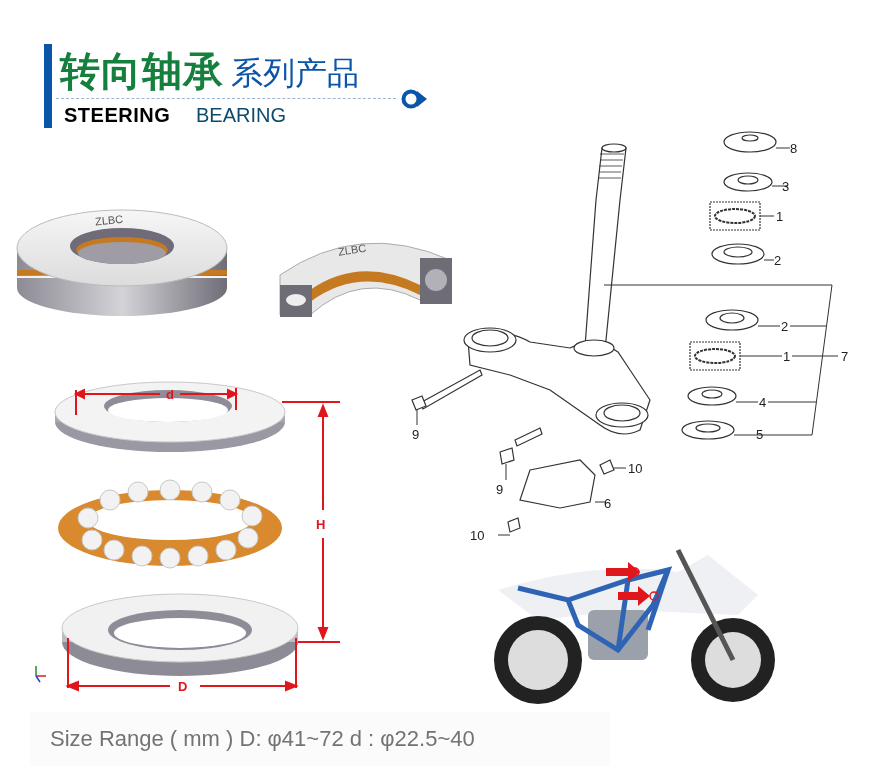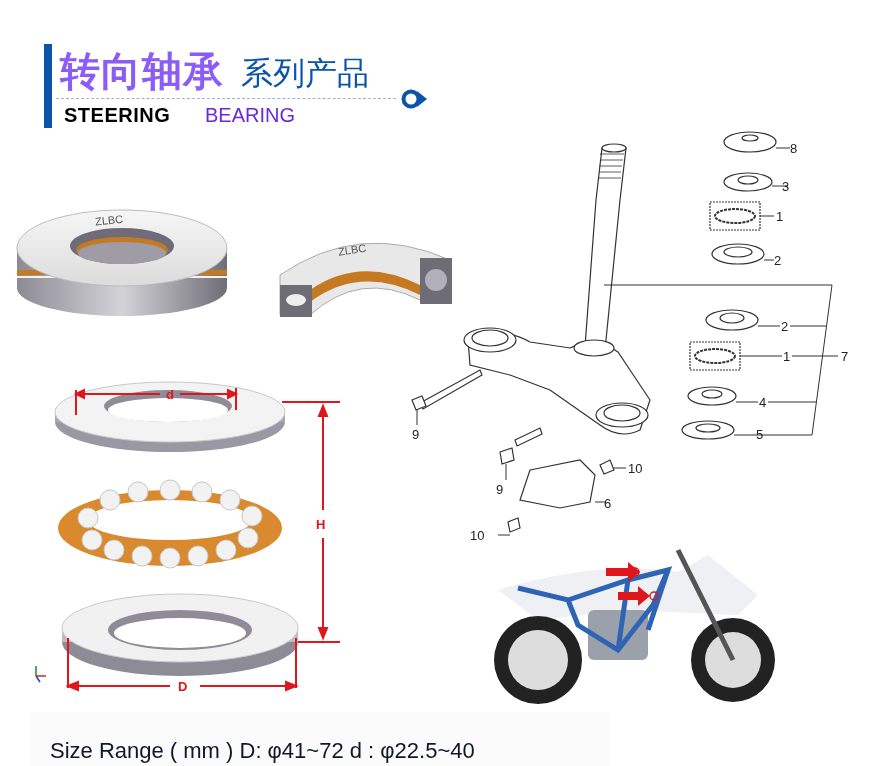--- a/index.html
+++ b/index.html
@@ -1,25 +1,25 @@
 <!DOCTYPE html>
 <html><head>
 <meta charset="utf-8">
 <style>
   * { box-sizing: border-box; margin: 0; padding: 0; }
   body { width: 888px; height: 766px; background: #ffffff; position: relative; overflow: hidden; font-family: "DejaVu Sans", sans-serif; }
   .header-bar { position: absolute; left: 44px; top: 44px; width: 8px; height: 84px; background: #0b55a8; }
-  .title-cn-bold { position: absolute; left: 60px; top: 44px; font-size: 40px; font-weight: bold; color: #8b5cf6; letter-spacing: 1px; font-family: "DejaVu Sans", sans-serif; }
-  .title-cn-light { position: absolute; left: 241px; top: 52px; font-size: 32px; color: #0b55a8; font-family: "DejaVu Sans", sans-serif; text-align: center; }
+  .title-cn-bold { position: absolute; left: 60px; top: 44px; font-size: 40px; font-weight: bold; color: #15803d; letter-spacing: 1px; font-family: "DejaVu Sans", sans-serif; }
+  .title-cn-light { position: absolute; left: 231px; top: 52px; font-size: 32px; color: #0b55a8; font-family: "DejaVu Sans", sans-serif; text-align: center; }
   .dash-line { position: absolute; left: 56px; top: 98px; width: 340px; border-top: 1px dashed #9ab5d6; }
   .arrow-icon { position: absolute; left: 400px; top: 88px; width: 34px; height: 22px; }
   .title-en-bold { position: absolute; left: 64px; top: 104px; font-size: 20px; font-weight: bold; color: #000000; font-family: "Liberation Sans", sans-serif; letter-spacing: 0.5px; }
-  .title-en-light { position: absolute; left: 205px; top: 104px; font-size: 20px; color: #6d28d9; font-family: "Liberation Sans", sans-serif; }
+  .title-en-light { position: absolute; left: 196px; top: 104px; font-size: 20px; color: #0c4a6e; font-family: "Liberation Sans", sans-serif; }
   .art { position: absolute; }
-  .footer-text { position: absolute; left: 50px; top: 726px; font-size: 22px; color: #0f172a; font-family: "Liberation Sans", sans-serif; margin-top: 12px; }
+  .footer-text { position: absolute; left: 50px; top: 726px; font-size: 22px; color: #737373; font-family: "Liberation Sans", sans-serif; }
   .footer-bg { position: absolute; left: 30px; top: 712px; width: 580px; height: 54px; background: #fbfbfb; }
   .lbl { font-family: "Liberation Sans", sans-serif; font-size: 13px; fill: #222; }
   .dim { font-family: "Liberation Sans", sans-serif; font-size: 13px; font-weight: bold; fill: #e0161d; }
 </style>
 </head>
 <body>
 
 <div class="header-bar"></div>
 <div class="title-cn-bold">转向轴承</div>
 <div class="title-cn-light">系列产品</div>

